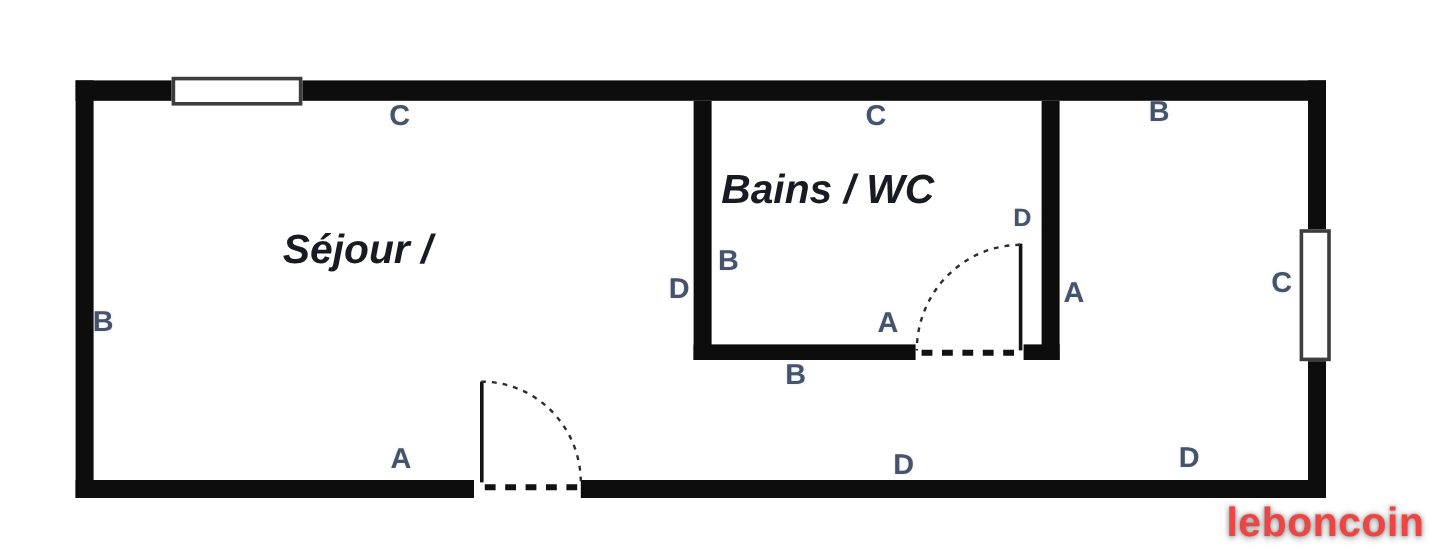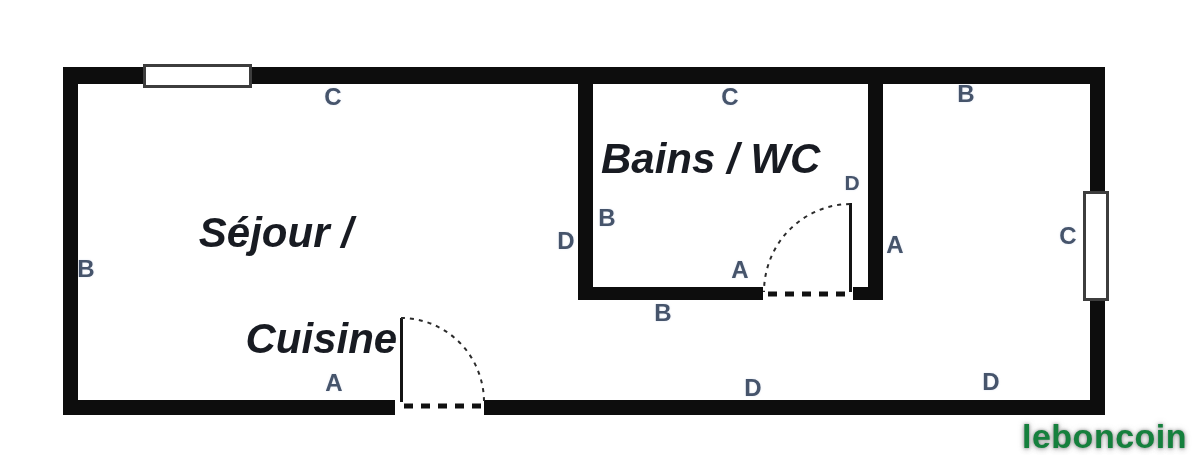--- a/index.html
+++ b/index.html
@@ -10,26 +10,26 @@
   .wall{position:absolute;background:#0d0d0d;}
   .window{position:absolute;background:#ffffff;border:3px solid #3d3d3d;box-sizing:border-box;}
   .doors{position:absolute;left:0;top:0;width:1200px;height:463px;}
   .wl{ 
     position:absolute;transform:translate(-50%,-50%);
     font-size:24px;font-weight:bold;color:#46546b;line-height:1;
     text-shadow:0 0 2px rgba(150,170,210,0.35);
   }
   .room-name{
     position:absolute;font-weight:bold;font-style:italic;color:#181b22;
-    font-size:42px;line-height:53px;letter-spacing:0px;white-space:pre;
+    font-size:34px;line-height:53px;letter-spacing:0px;white-space:pre;
   }
-  .room-name.centered{text-align:left;transform:translateX(-50%);margin-top:24px;}
+  .room-name.centered{text-align:center;transform:translateX(-50%);}
   .watermark{
     position:absolute;left:1022px;top:417px;
-    font-size:34px;font-weight:bold;color:#15803d;letter-spacing:0.5px;
+    font-size:34px;font-weight:bold;color:#ef4444;letter-spacing:0.5px;
     text-shadow:0 0 3px rgba(90,90,90,0.55),0 0 6px rgba(120,120,120,0.35),0 2px 5px rgba(100,100,100,0.3);
   }
 </style>
 </head>
 <body>
 
 <div class="canvas">
 
   <div class="wall" style="left:63px;top:67px;width:1042px;height:17px;"></div>
   <div class="wall" style="left:63px;top:67px;width:15px;height:348px;"></div>
@@ -66,21 +66,21 @@
 
   <span class="wl" style="left:966px;top:94px;">B</span>
   <span class="wl" style="left:895px;top:245px;">A</span>
   <span class="wl" style="left:1068px;top:236px;">C</span>
   <span class="wl" style="left:991px;top:382px;">D</span>
 
   <span class="wl" style="left:663px;top:313px;">B</span>
   <span class="wl" style="left:753px;top:388px;">D</span>
 
   <div class="room-name centered" style="left:298px;top:182px;"><span>Séjour /</span><br>
-    <span>Cuisine</span></div>
+    </div>
 
   <div class="room-name" style="left:601px;top:132px;">Bains / WC</div>
 
 
 
   <div class="watermark">leboncoin</div>
 
 </div>
 
 </body></html>

